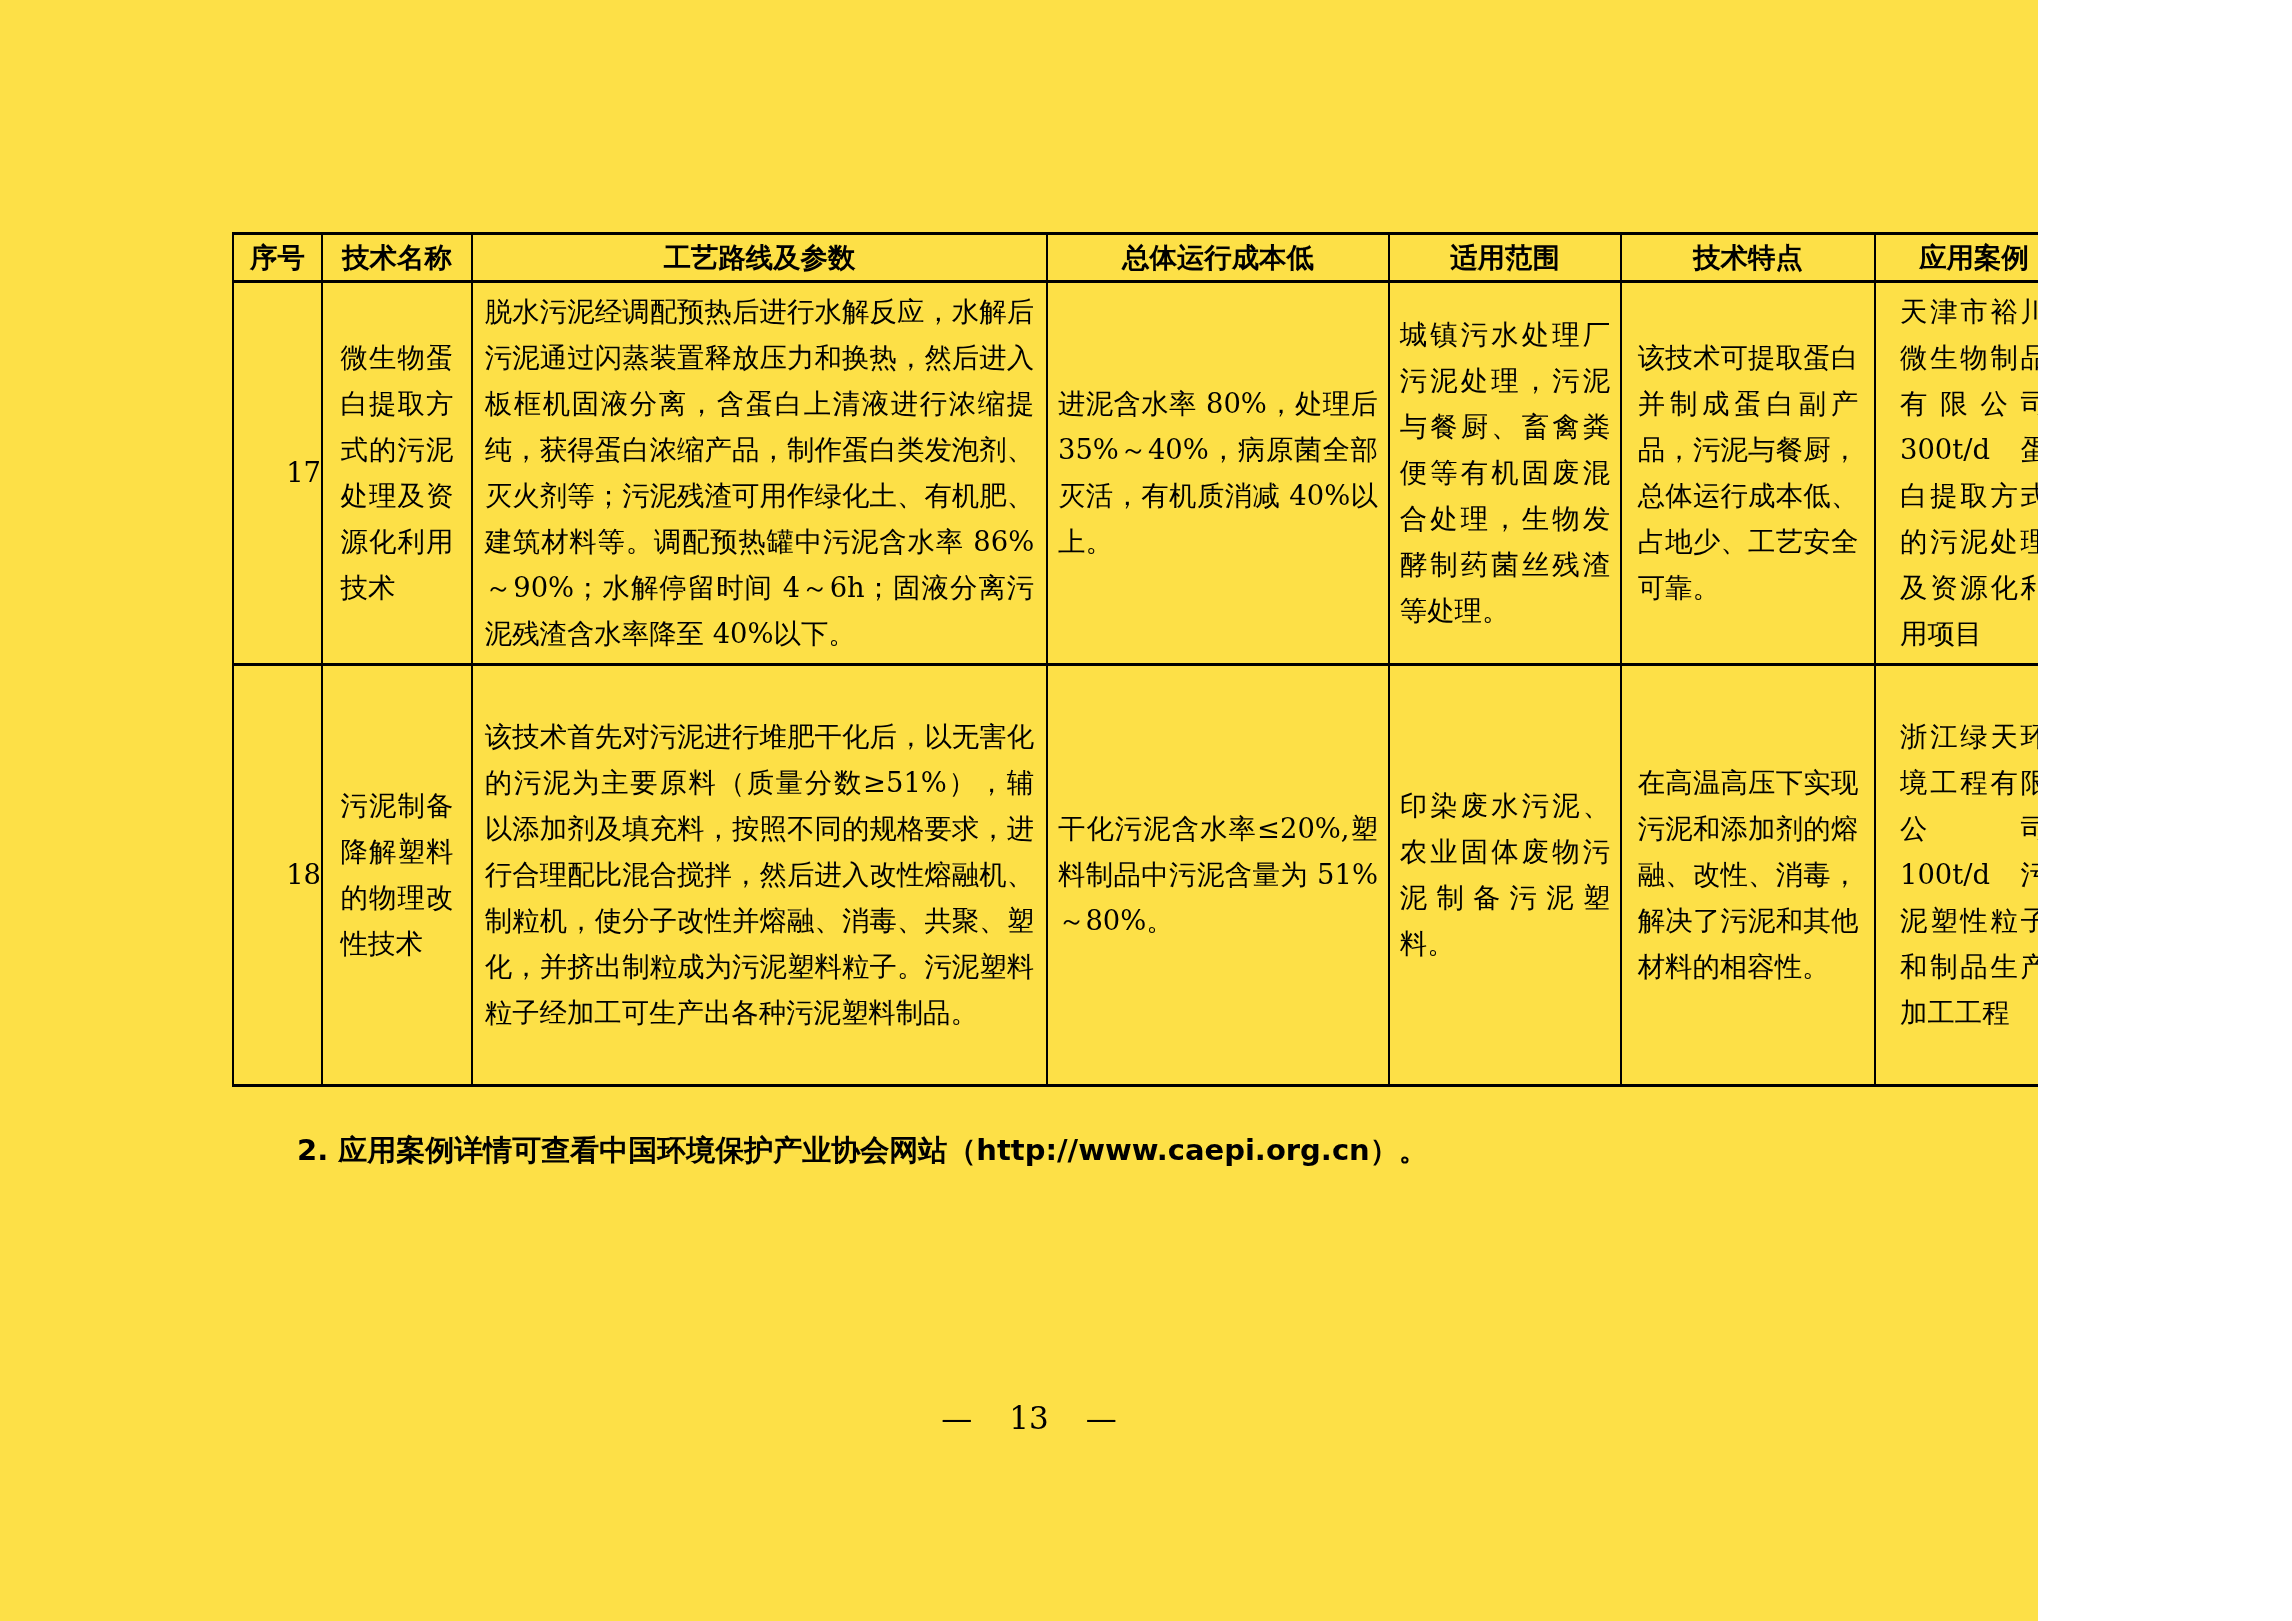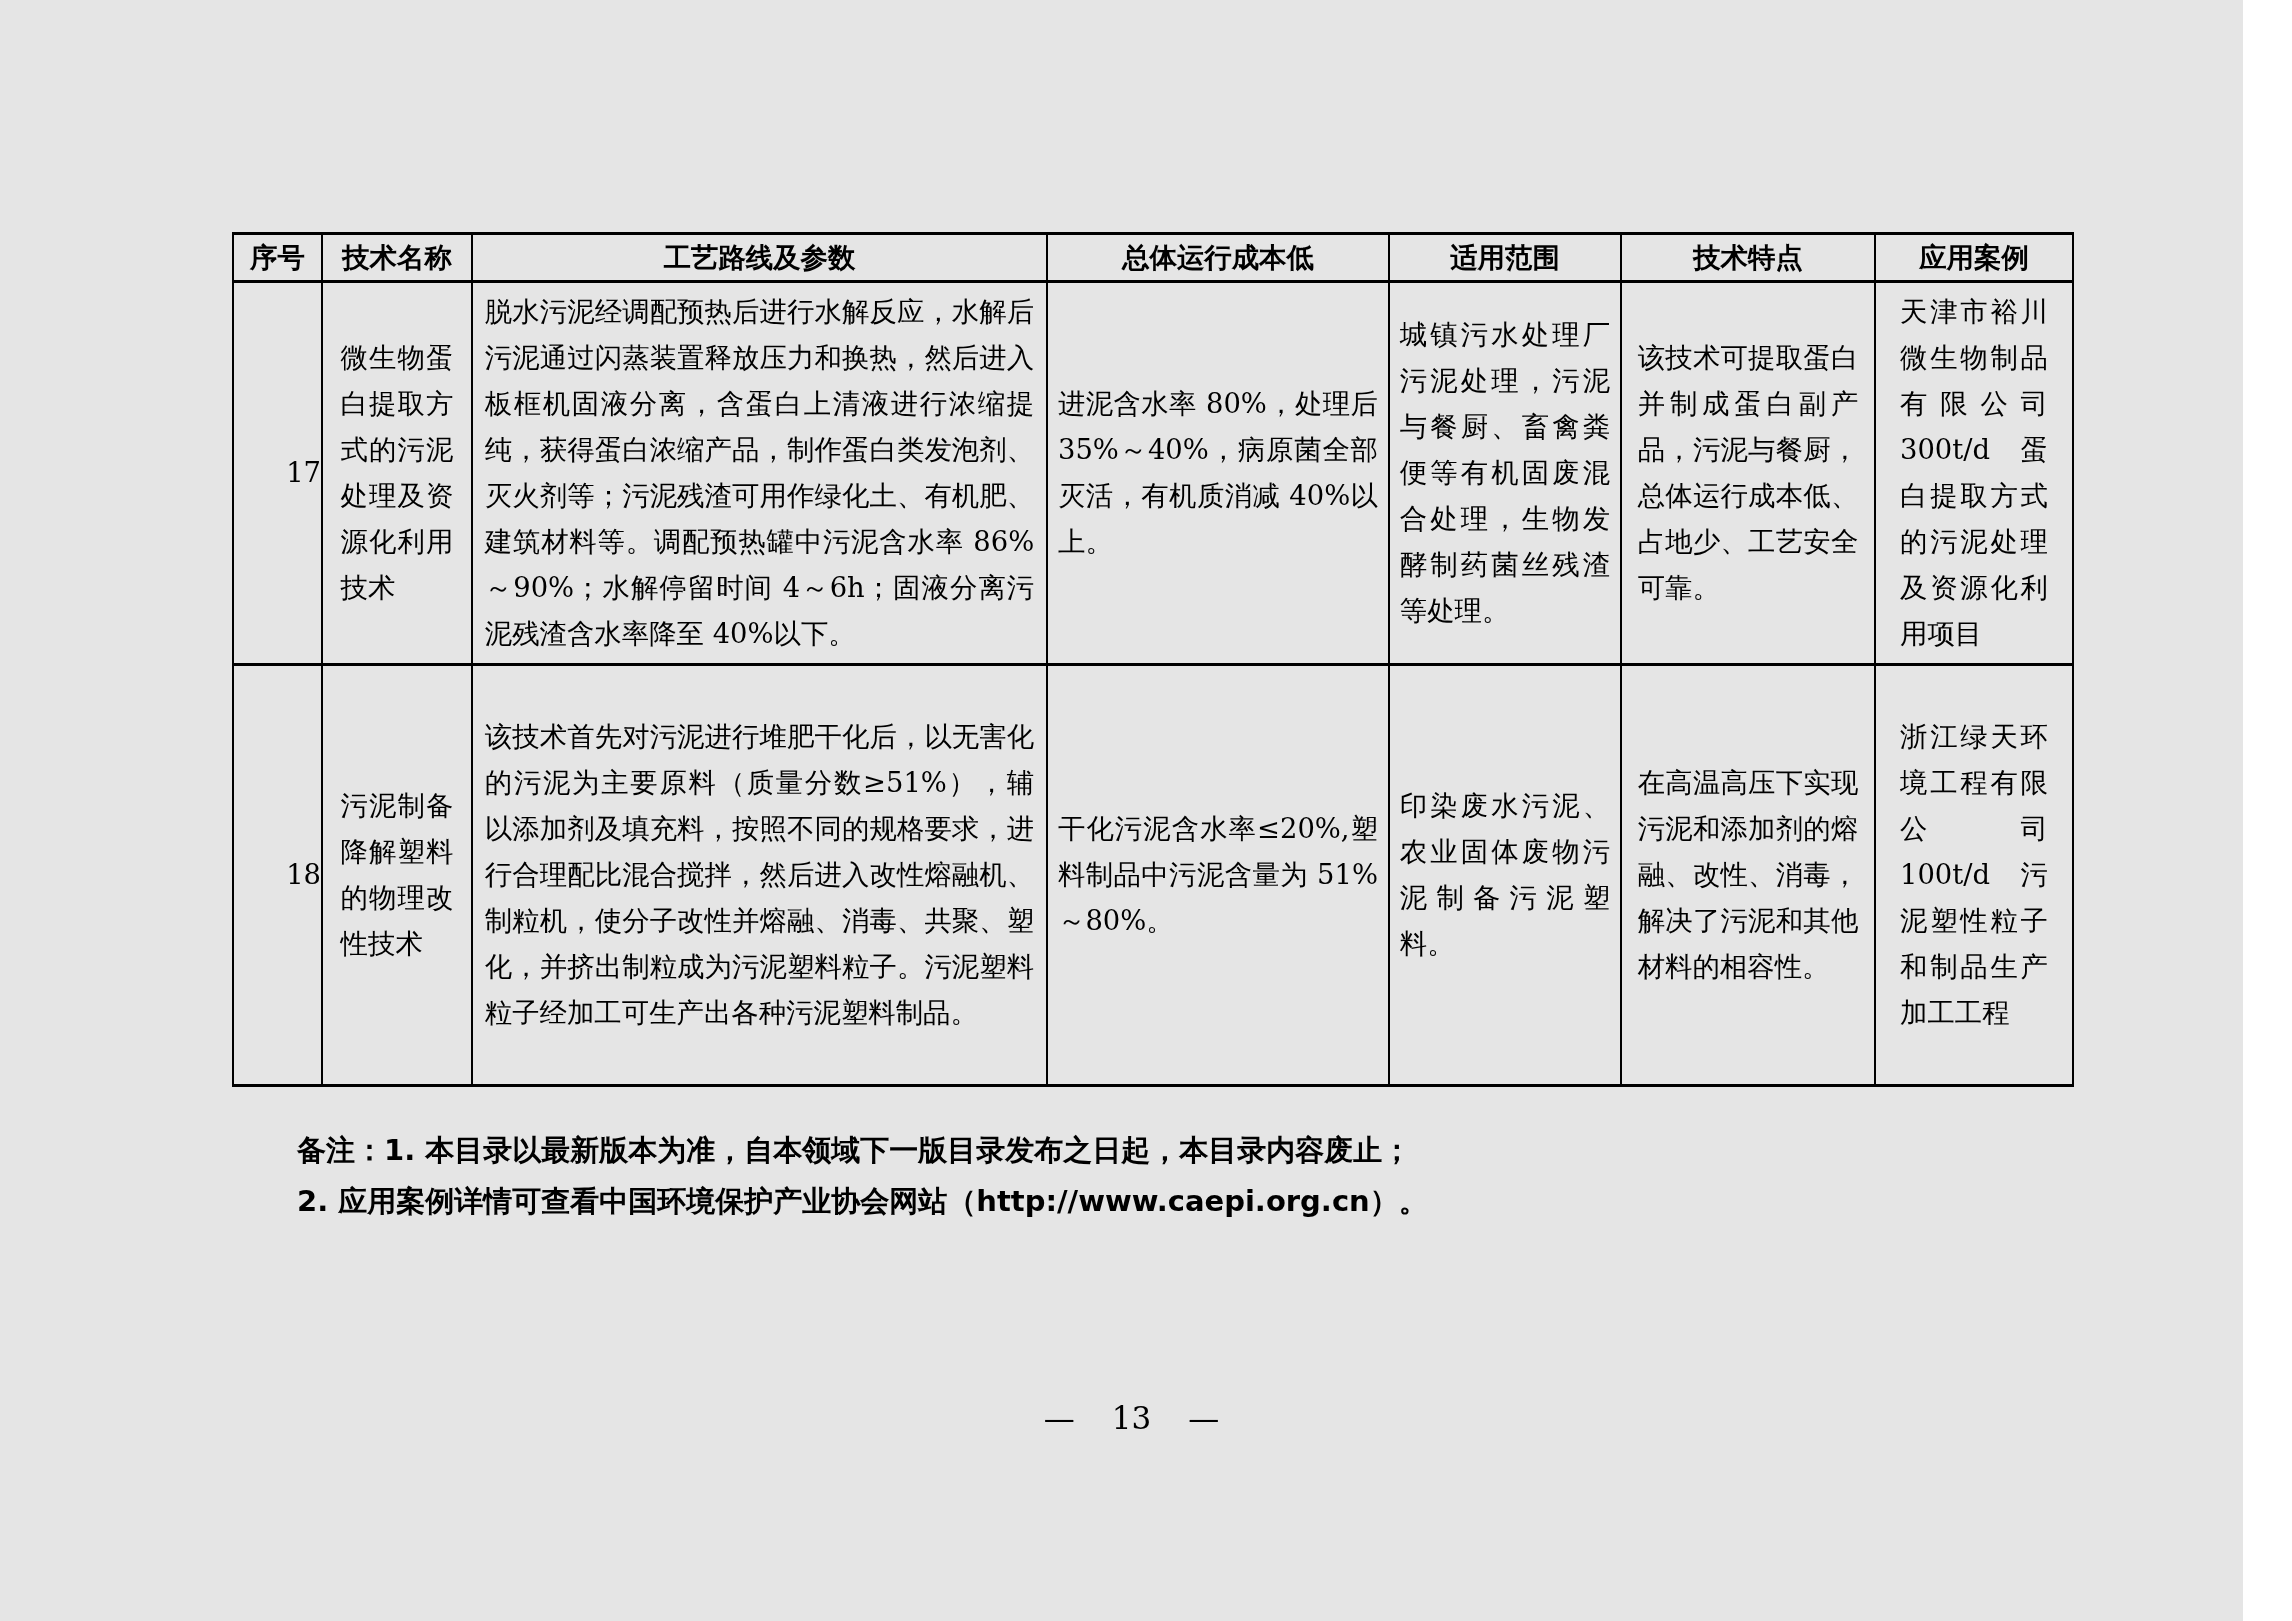--- a/index.html
+++ b/index.html
@@ -6,24 +6,24 @@
     margin: 0;
     padding: 0;
     width: 2293px;
     height: 1621px;
     background: #ffffff;
     font-family: "DejaVu Serif", serif;
     color: #000000;
   }
   .page {
     position: relative;
-    width: 2243px;
+    width: 2038px;
     height: 1621px;
     overflow: hidden;
-    background: #e5e5e5;
+    background: #fde047;
   }
   table.doc-table {
     position: absolute;
     left: 232px;
     top: 232px;
     width: 1841px;
     border-collapse: collapse;
     table-layout: fixed;
     border: 2.9px solid #000;
   }
@@ -150,21 +150,20 @@
         <td class="c-process">该技术首先对污泥进行堆肥干化后，以无害化的污泥为主要原料（质量分数≥51%），辅以添加剂及填充料，按照不同的规格要求，进行合理配比混合搅拌，然后进入改性熔融机、制粒机，使分子改性并熔融、消毒、共聚、塑化，并挤出制粒成为污泥塑料粒子。污泥塑料粒子经加工可生产出各种污泥塑料制品。</td>
         <td class="c-ind">干化污泥含水率≤20%,塑料制品中污泥含量为 51%～80%。</td>
         <td class="c-scope">印染废水污泥、农业固体废物污泥制备污泥塑料。</td>
         <td class="c-feat">在高温高压下实现污泥和添加剂的熔融、改性、消毒，解决了污泥和其他材料的相容性。</td>
         <td class="c-case">浙江绿天环境工程有限公司 100t/d 污泥塑性粒子和制品生产加工工程</td>
       </tr>
     </tbody>
   </table>
 
   <div class="notes">
-    <span class="note-line">备注：1. 本目录以最新版本为准，自本领域下一版目录发布之日起，本目录内容废止；</span>
     <span class="note-line">2. 应用案例详情可查看中国环境保护产业协会网站（http://www.caepi.org.cn）。</span>
   </div>
 
   <div class="page-footer">
     <span class="dash">—</span><span class="num">13</span><span class="dash">—</span>
   </div>
 
 </div>
 
 

